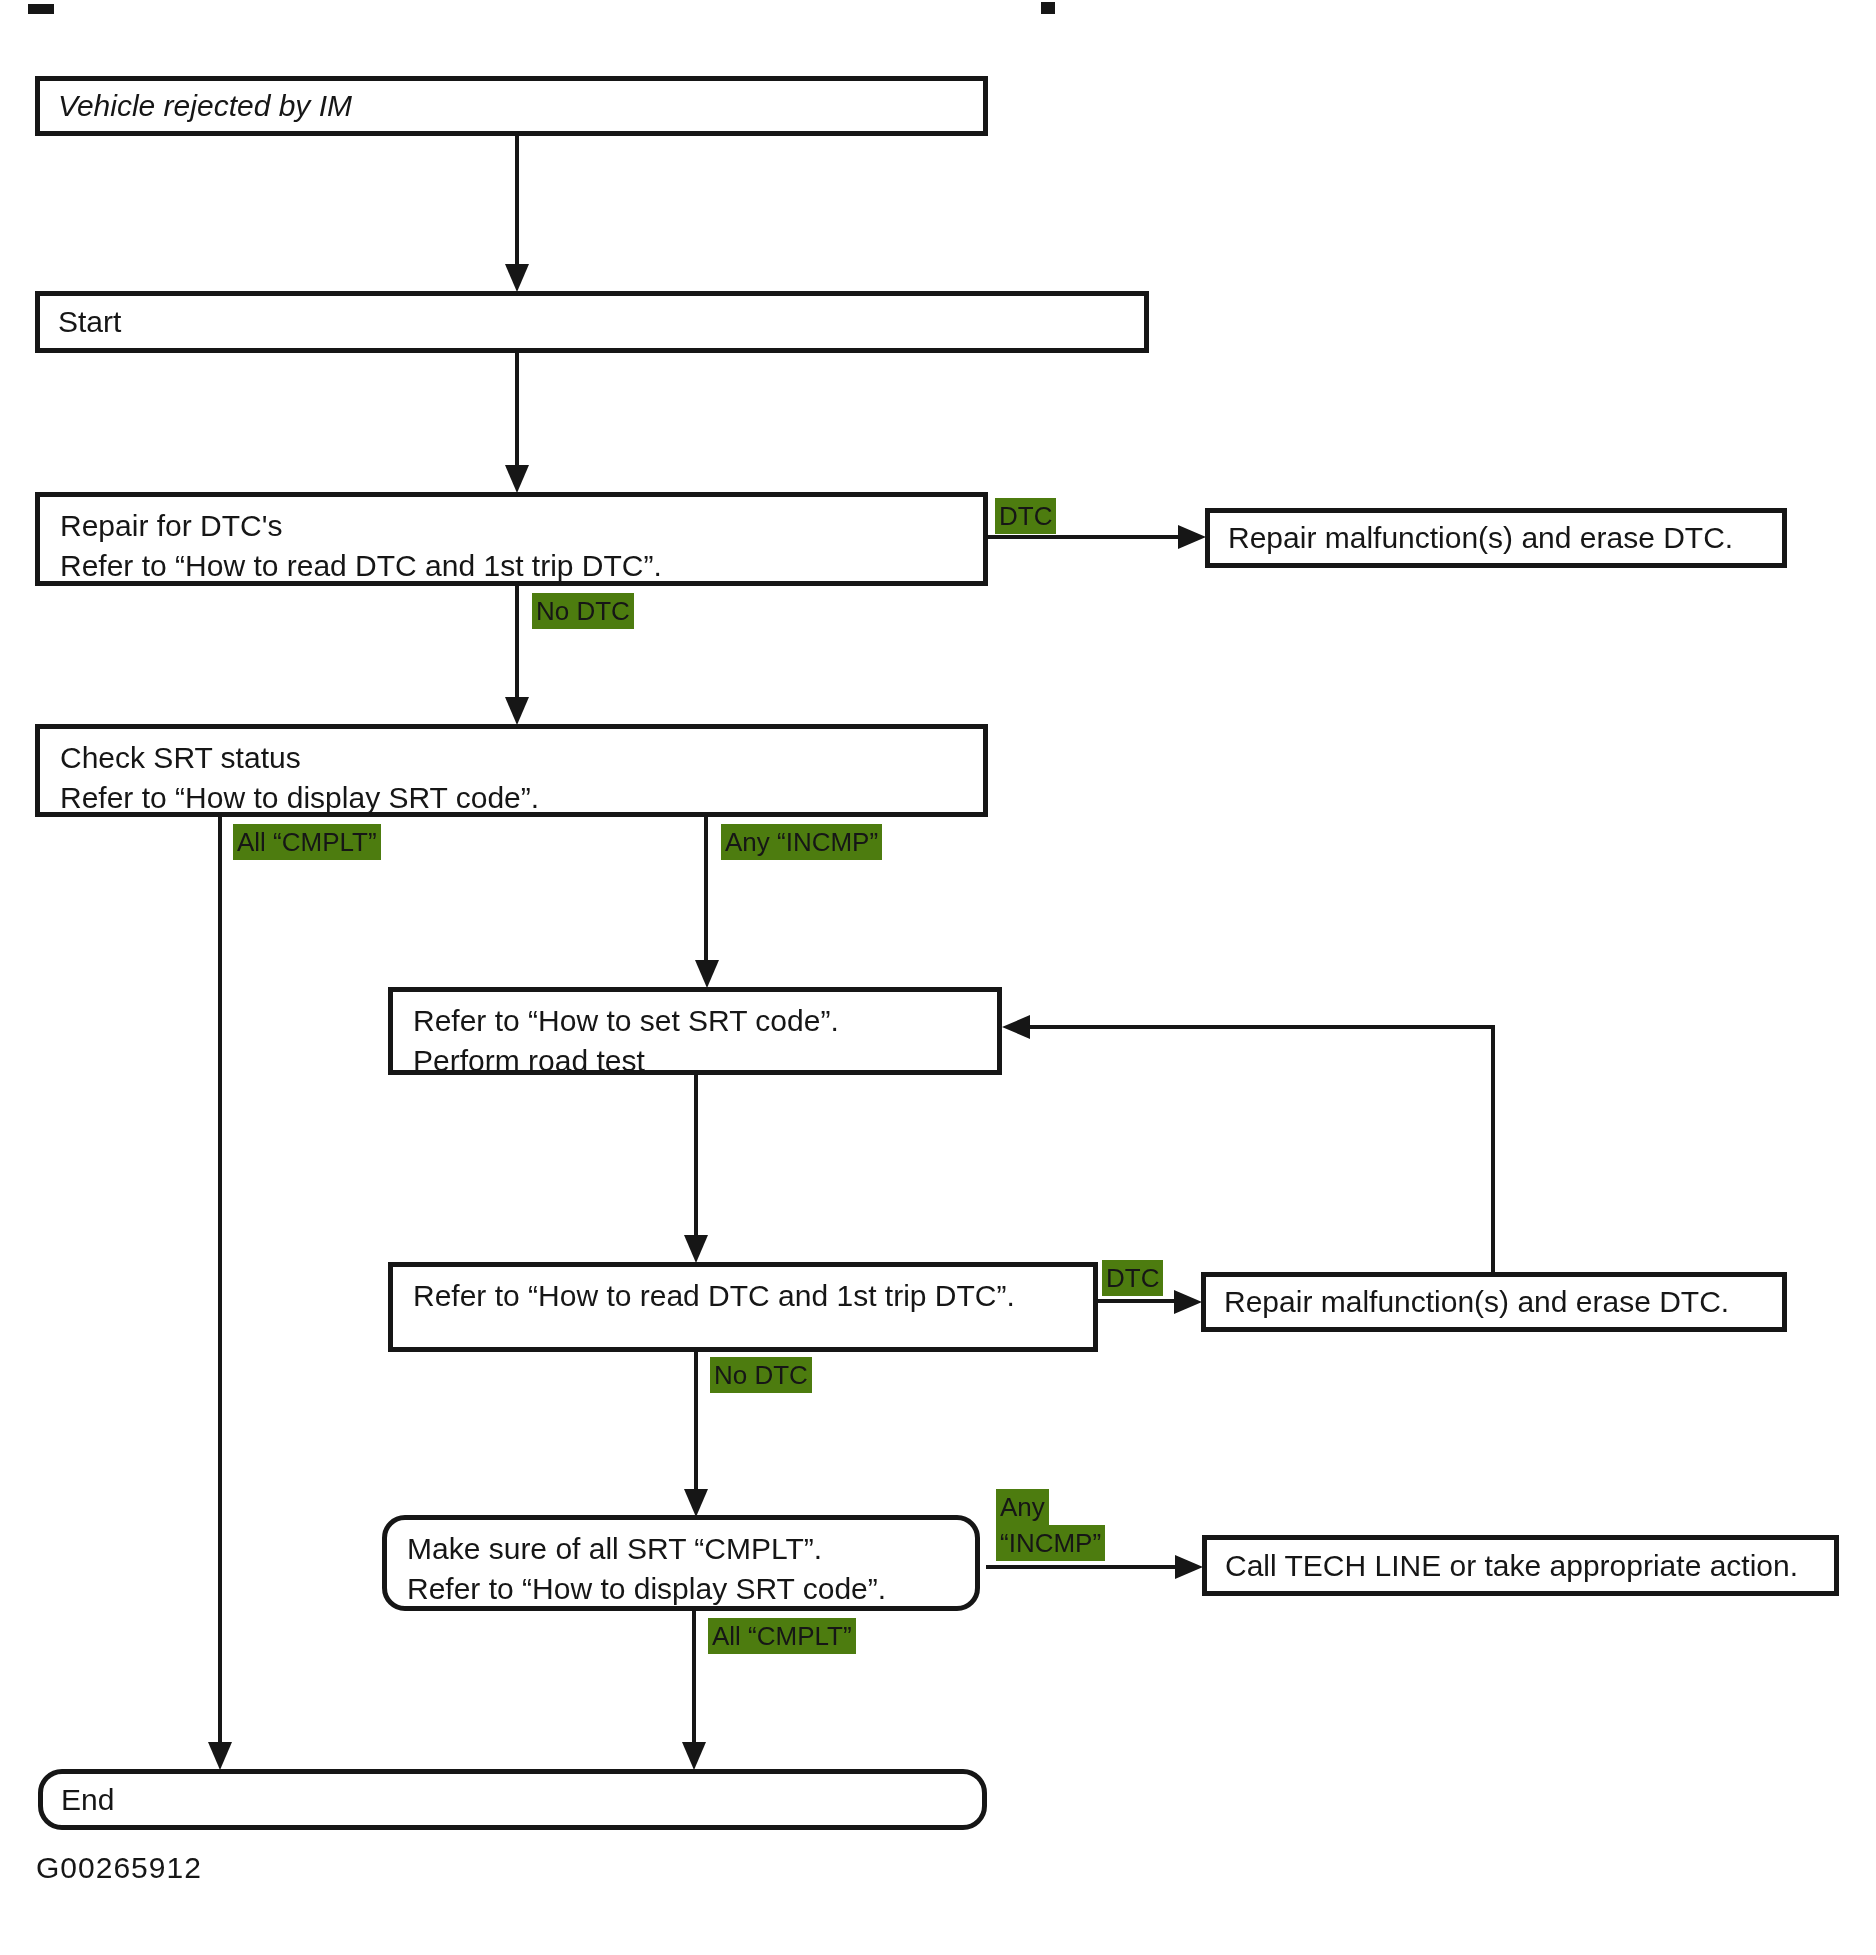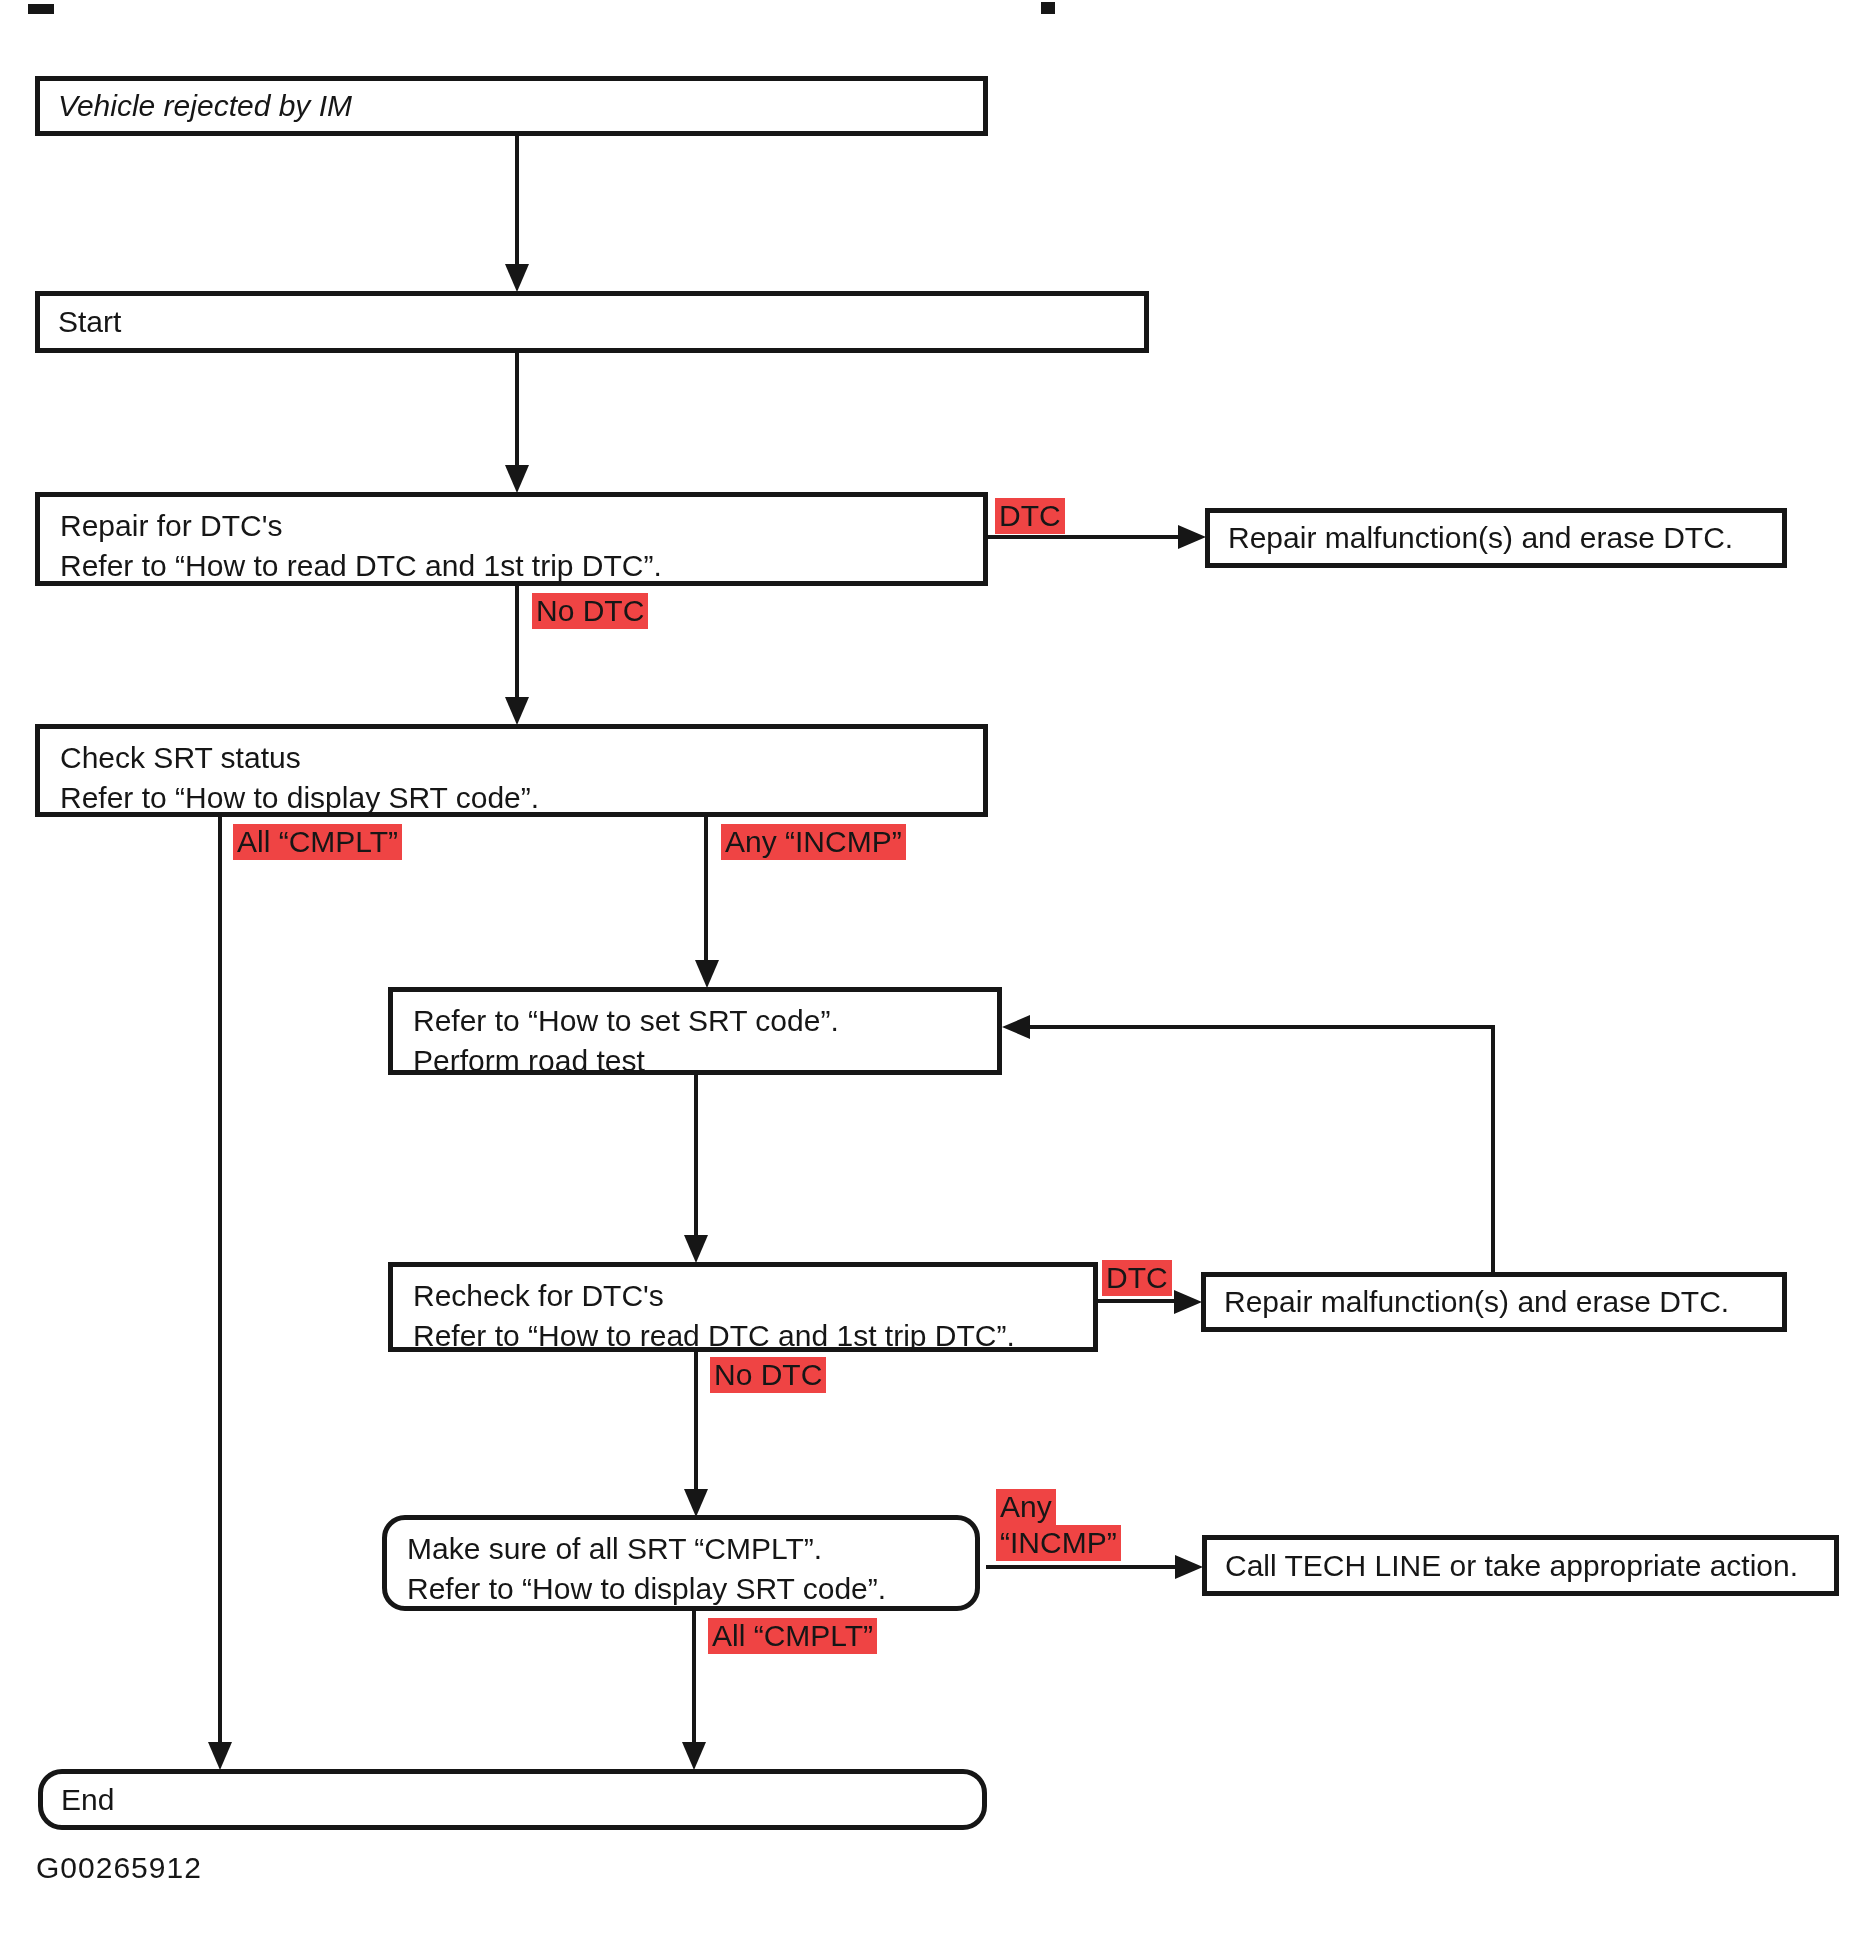--- a/index.html
+++ b/index.html
@@ -59,24 +59,24 @@
   }
   .arrow-left {
     position: absolute;
     width: 0; height: 0;
     border-top: 12px solid transparent;
     border-bottom: 12px solid transparent;
     border-right: 28px solid #161616;
   }
   .edge-label {
     position: absolute;
-    font-size: 30px;
+    font-size: 26px;
     line-height: 36px;
     white-space: nowrap;
-    background: #ef4444;
+    background: #4d7c0f;
     padding: 0 4px;
   }
   .footer-id {
     position: absolute;
     left: 36px;
     top: 1851px;
     font-size: 30px;
     letter-spacing: 1px;
   }
   .artifact {
@@ -113,21 +113,20 @@
     <div class="ln">Check SRT status</div>
     <div class="ln">Refer to “How to display SRT code”.</div>
   </div>
 
   <div class="node double" style="left:388px; top:987px; width:614px; height:88px;">
     <div class="ln">Refer to “How to set SRT code”.</div>
     <div class="ln">Perform road test</div>
   </div>
 
   <div class="node double" style="left:388px; top:1262px; width:710px; height:90px;">
-    <div class="ln">Recheck for DTC's</div>
     <div class="ln">Refer to “How to read DTC and 1st trip DTC”.</div>
   </div>
 
   <div class="node single" style="left:1201px; top:1272px; width:586px; height:60px;">
     <span class="ln">Repair malfunction(s) and erase DTC.</span>
   </div>
 
   <div class="node double" style="left:382px; top:1515px; width:598px; height:96px;border-radius:23px;">
     <div class="ln">Make sure of all SRT “CMPLT”.</div>
     <div class="ln">Refer to “How to display SRT code”.</div>

